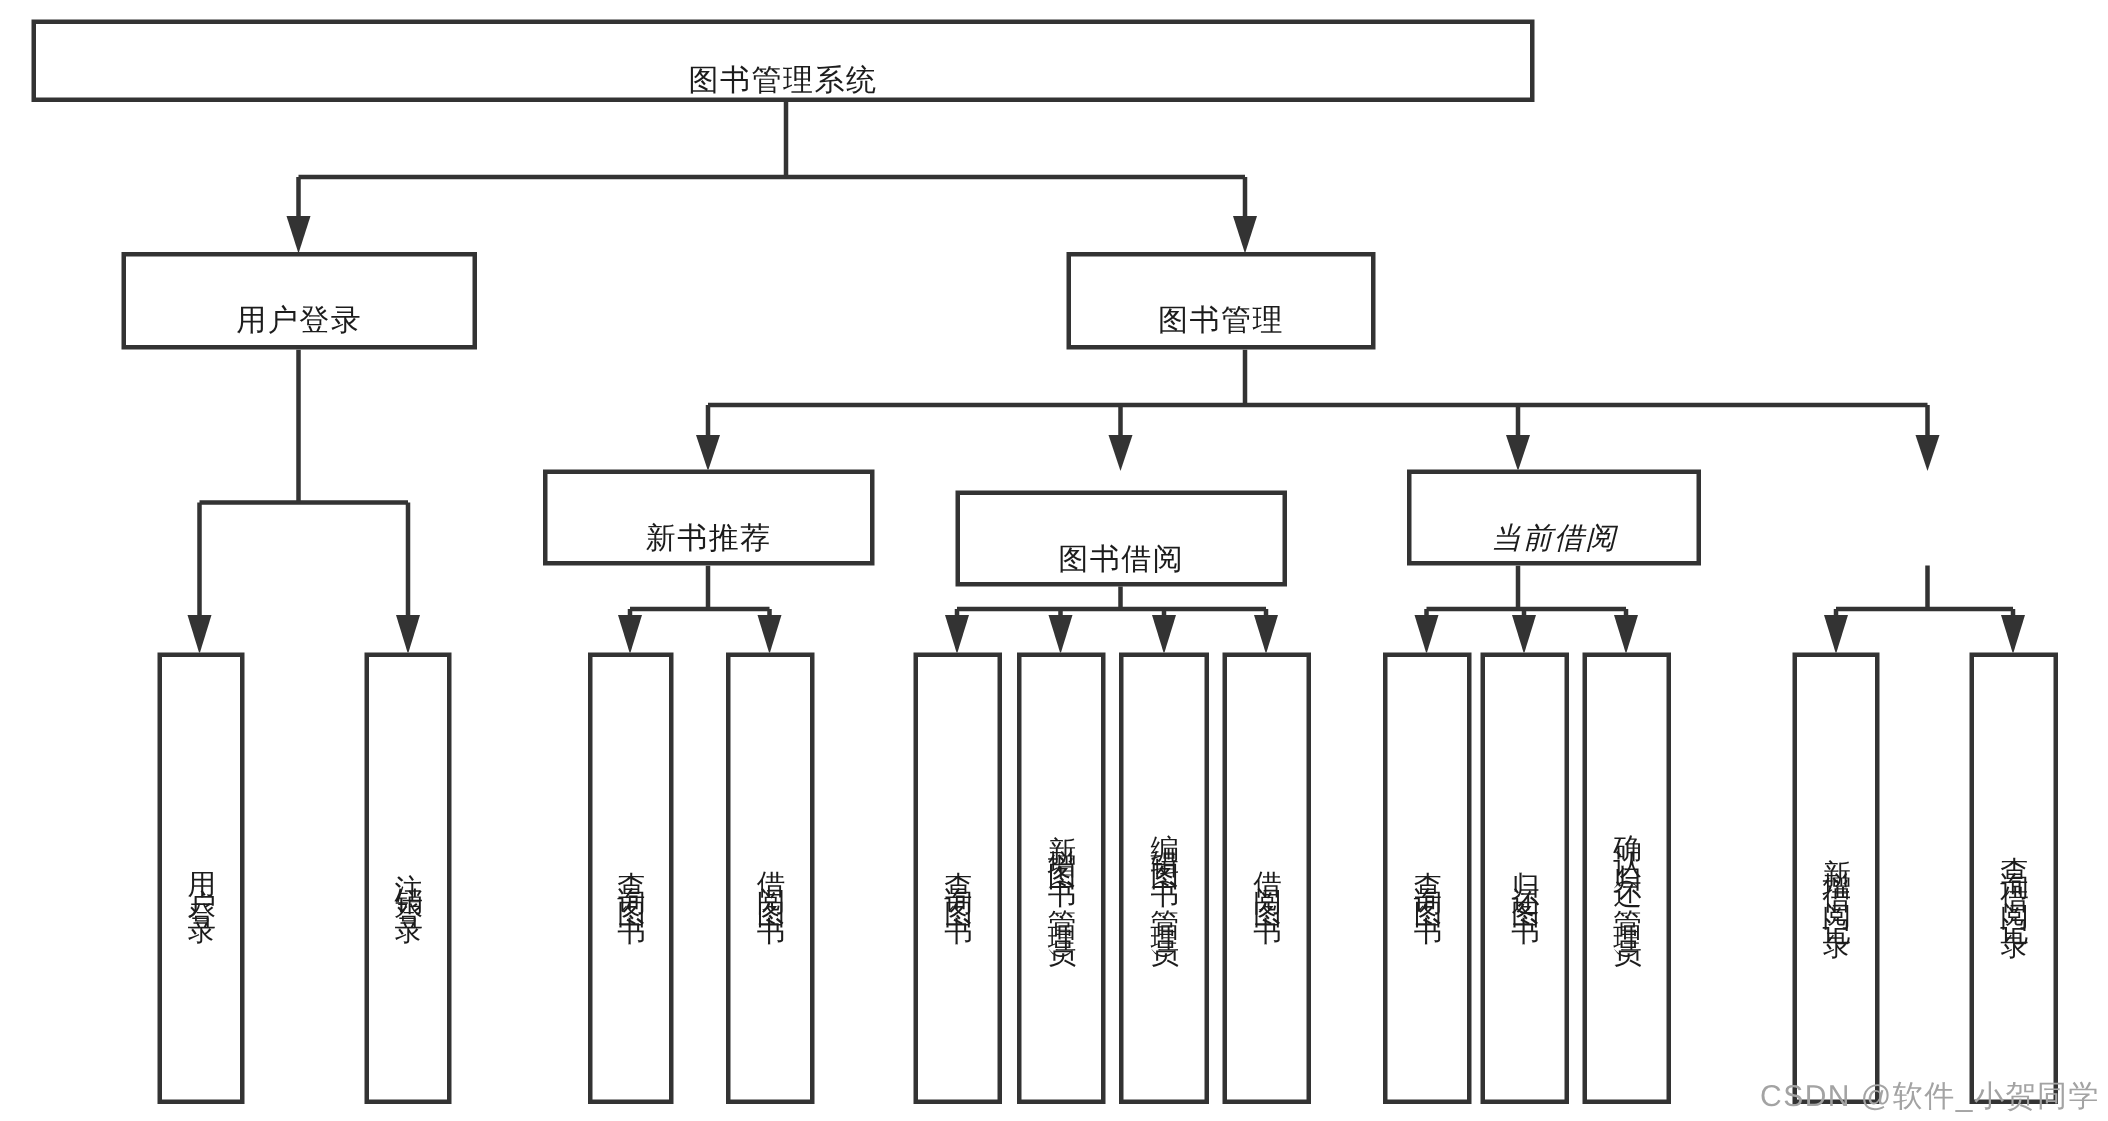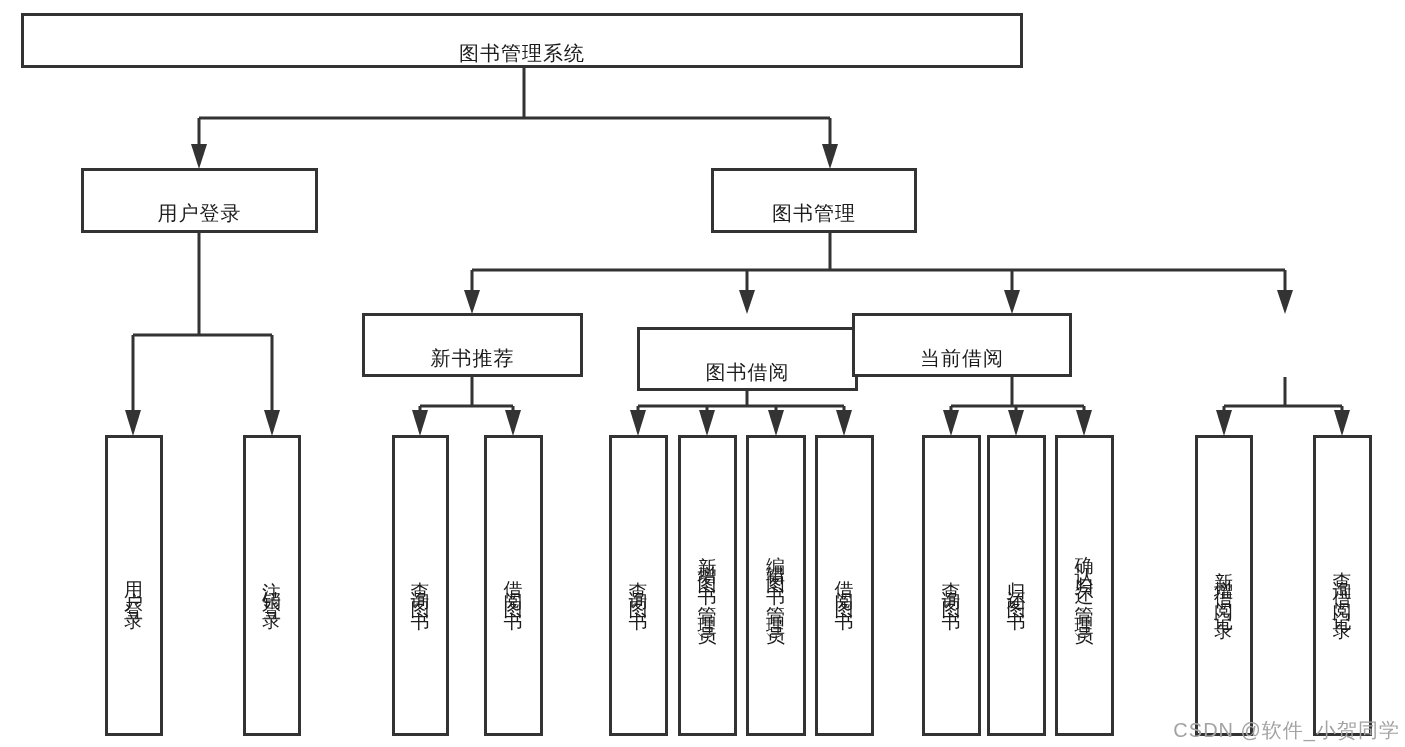--- a/index.html
+++ b/index.html
@@ -49,21 +49,21 @@
   }
 
   
   #nd-root  { left: 21px;   top: 13px;  width: 1002px; height: 55px; }
   
   #nd-l2-0  { left: 81px;   top: 168px; width: 237px;  height: 65px; }
   #nd-l2-1  { left: 711px;  top: 168px; width: 206px;  height: 65px; }
   
   #nd-l3-0  { left: 362px;  top: 313px; width: 221px;  height: 64px; }
   #nd-l3-1  { left: 637px;  top: 327px; width: 221px;  height: 64px; }
-  #nd-l3-2  { left: 852px;  top: 313px; width: 220px;  height: 64px; }
+  #nd-l3-2  { left: 938px;  top: 313px; width: 196px;  height: 64px; font-style: italic; }
   #nd-l3-3  { left: 1176px; top: 313px; width: 218px;  height: 64px; }
   
   .leaf     { top: 435px; height: 301px; }
   #lf-0  { left: 105px;  width: 58px; }
   #lf-1  { left: 243px;  width: 58px; }
   #lf-2  { left: 392px;  width: 57px; }
   #lf-3  { left: 484px;  width: 59px; }
   #lf-4  { left: 609px;  width: 59px; }
   #lf-5  { left: 678px;  width: 59px; }
   #lf-6  { left: 746px;  width: 60px; }

